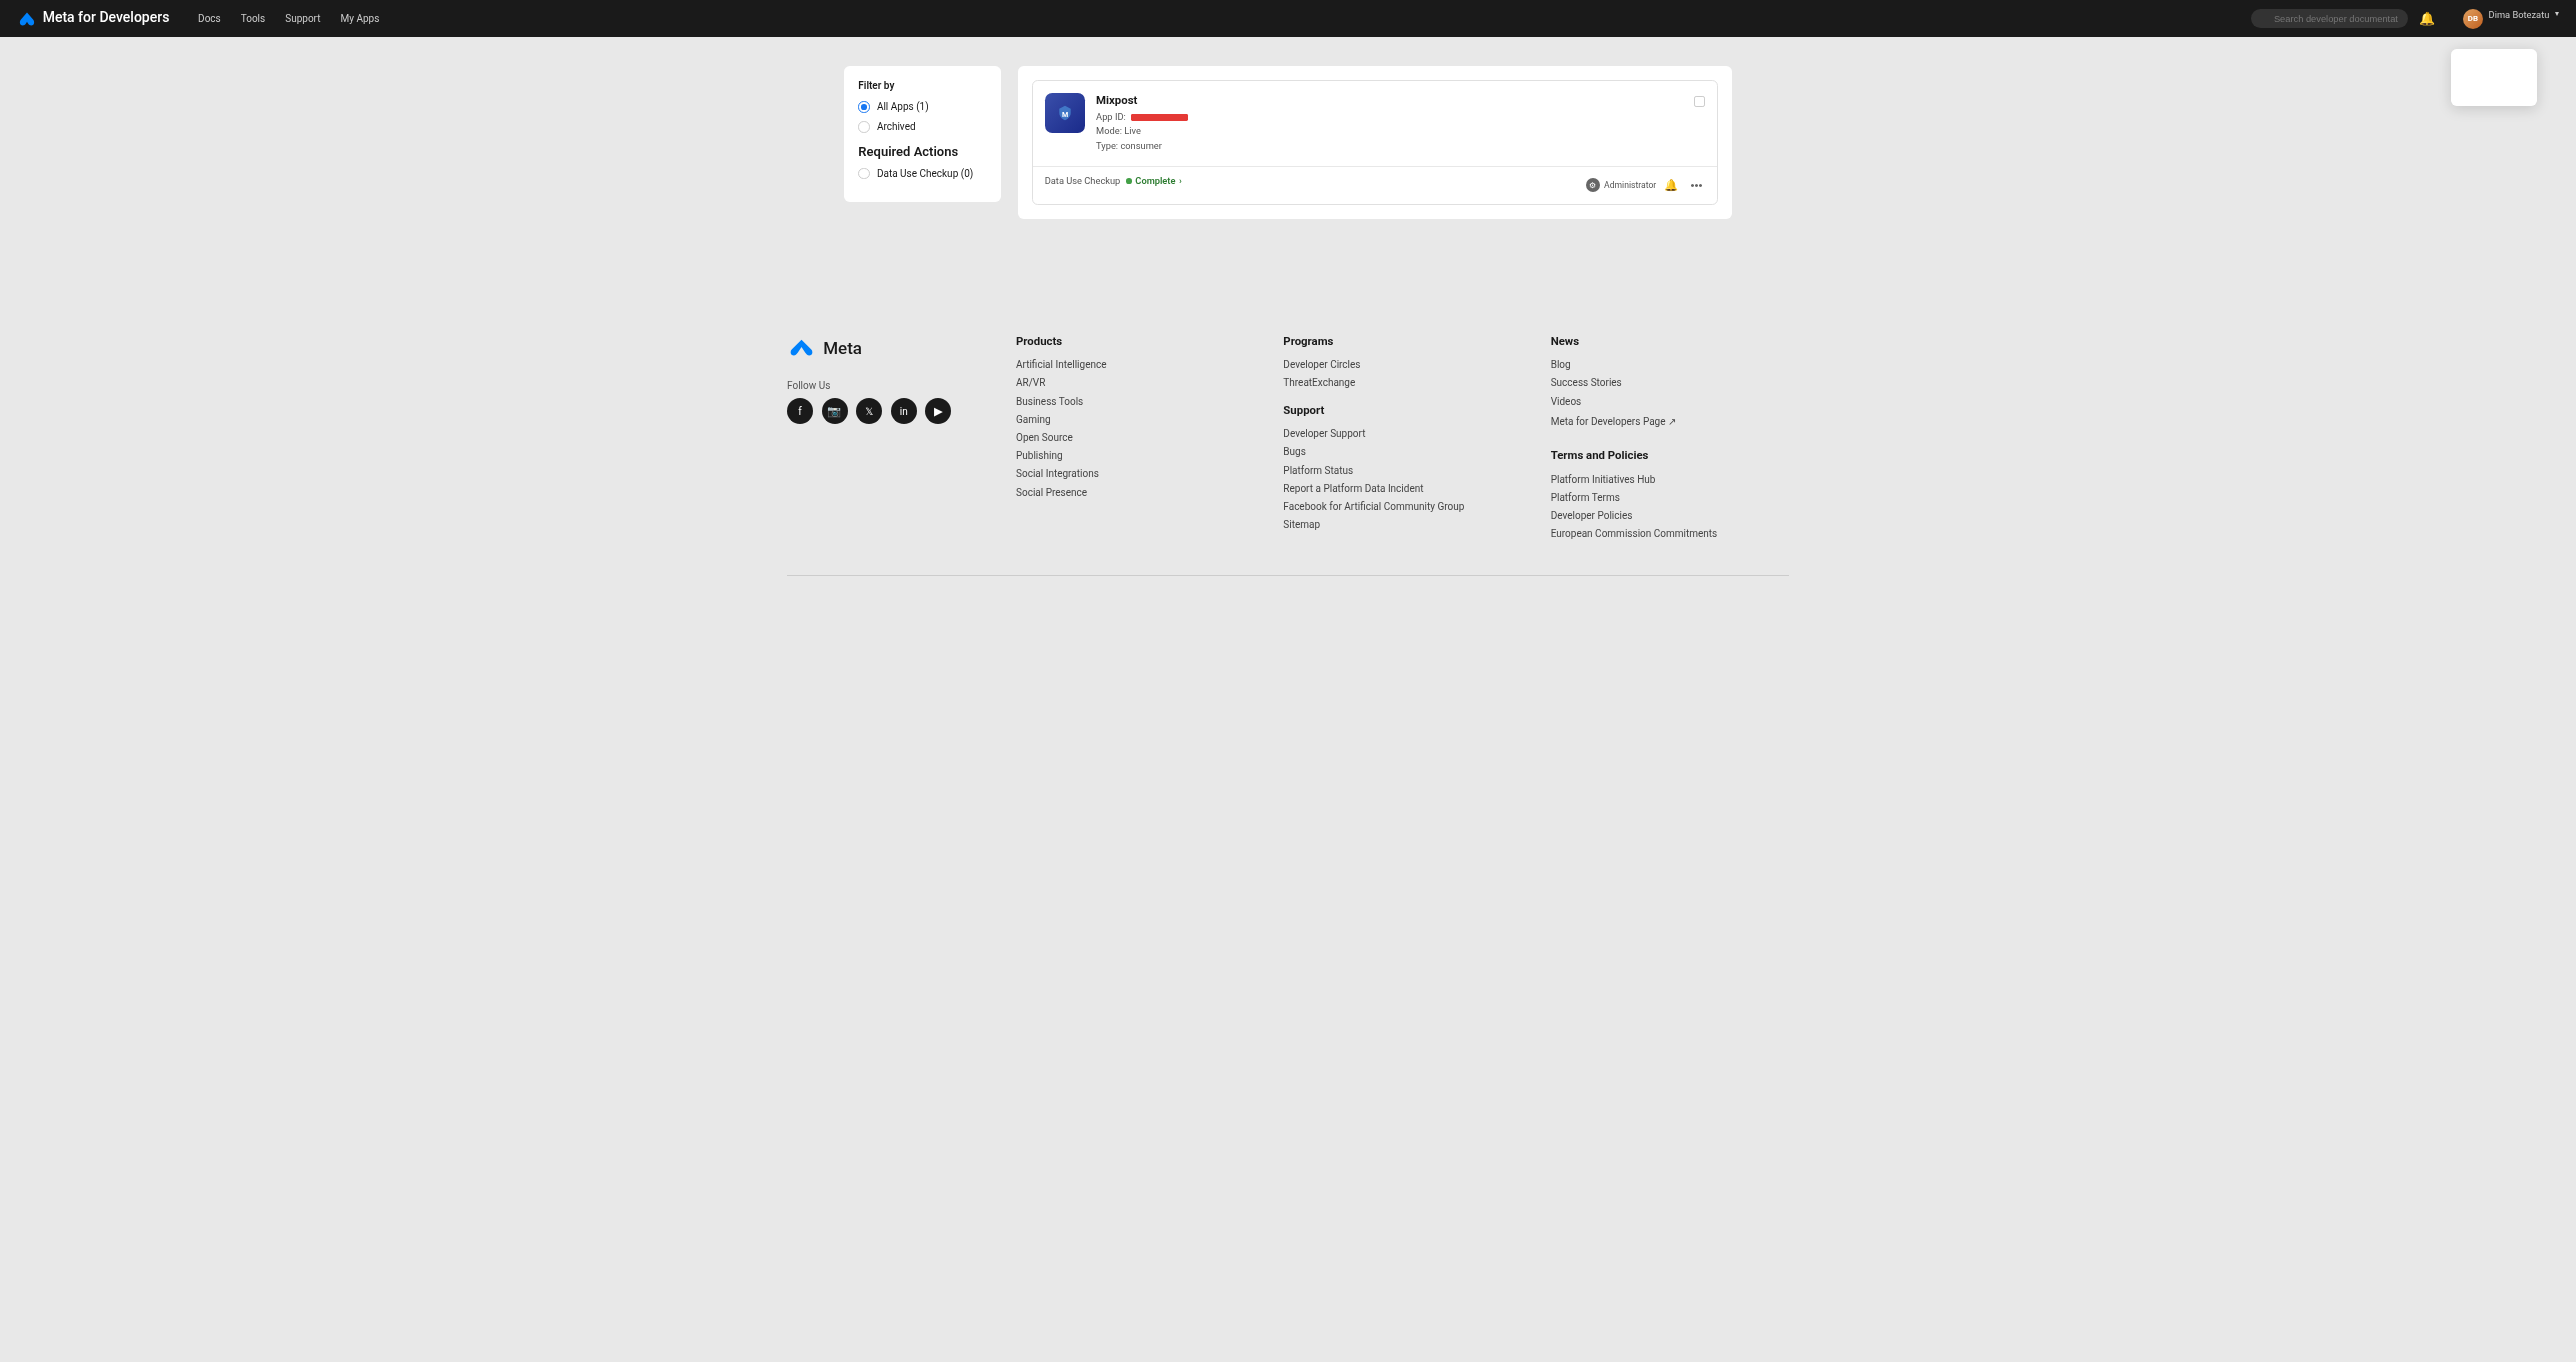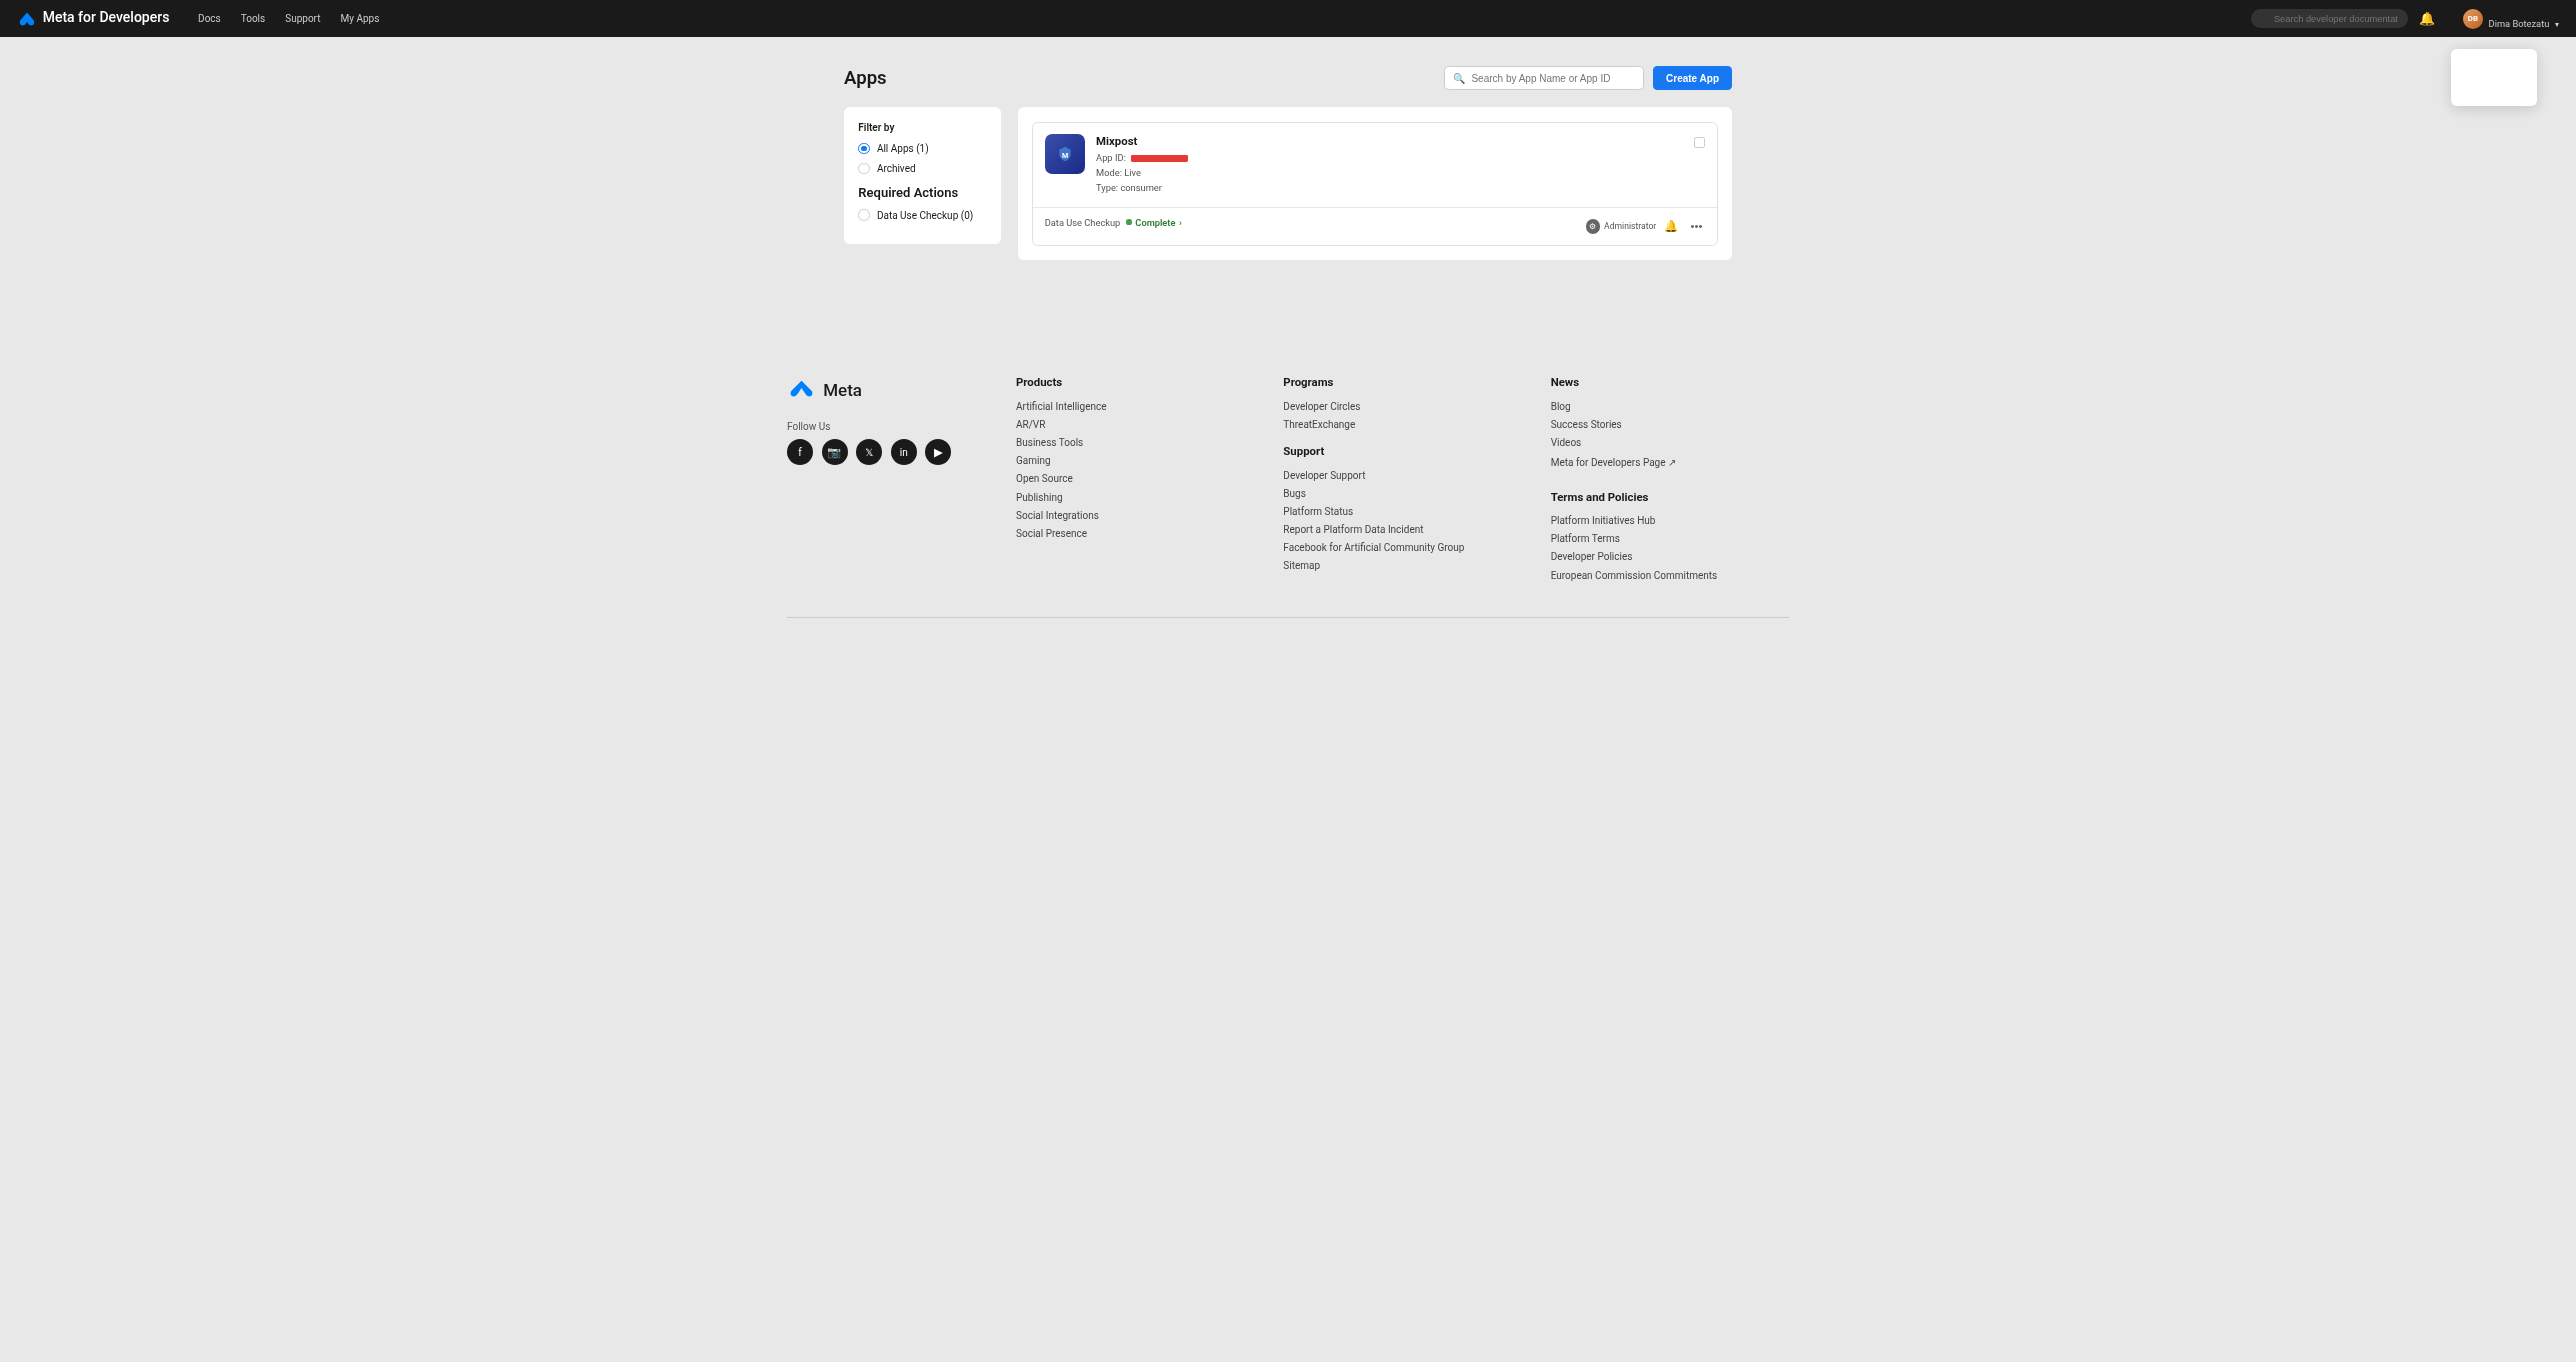--- a/index.html
+++ b/index.html
@@ -67,21 +67,21 @@
       pointer-events: none;
     }
     .navbar-right {
       display: flex;
       align-items: center;
       gap: 11.4px;
     }
     .navbar-bell { color: #ccc; font-size: 13px; cursor: pointer; }
     .navbar-user {
       display: flex;
-      align-items: flex-end;
+      align-items: flex-start;
       gap: 5.7px;
       color: #ccc;
       font-size: 9.3px;
       cursor: pointer;
       padding-left: 16px;
     }
     .navbar-avatar {
       width: 20px;
       height: 20px;
       border-radius: 50%;
@@ -496,30 +496,20 @@
         <span class="navbar-chevron">▾</span>
       </div>
     </div>
   </div>
 </nav>
 
 <div class="floating-card"></div>
 
 <div class="main-content">
 
-  <div class="page-header">
-    <h1 class="page-title">Apps</h1>
-    <div class="page-header-right">
-      <div class="search-app-input-wrap">
-        <span class="search-icon-app">🔍</span>
-        <input class="search-app-input" type="text" placeholder="Search by App Name or App ID" style="">
-      </div>
-      <button class="btn-create-app">Create App</button>
-    </div>
-  </div>
 
   <div class="apps-layout">
 
     <div class="filter-panel">
       <div class="filter-title">Filter by</div>
 
       <div class="filter-item">
         <div class="radio-btn selected">
         </div>
         <span class="filter-label">All Apps (1)</span>

